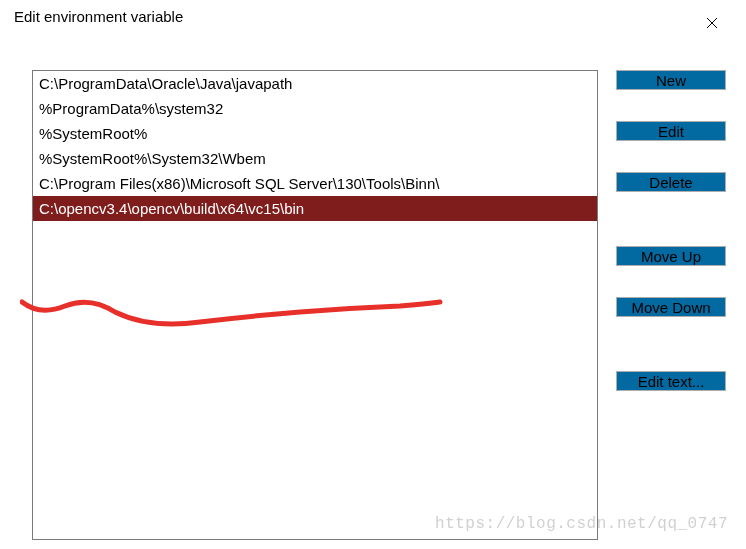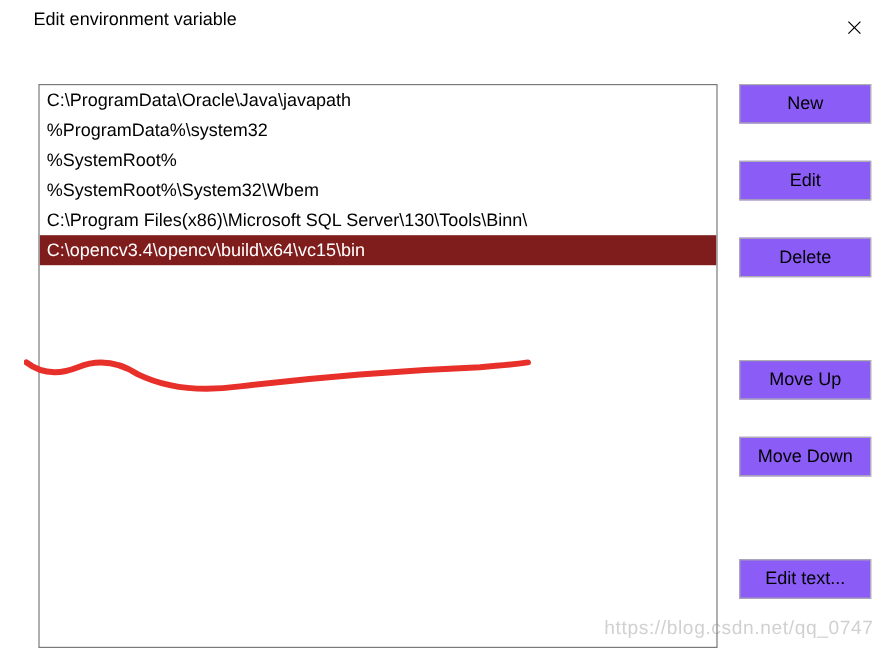--- a/index.html
+++ b/index.html
@@ -9,21 +9,21 @@
       background: #fff;
       width: 746px;
       height: 549px;
       overflow: hidden;
       position: relative;
     }
     .titlebar {
       display: flex;
       justify-content: space-between;
       align-items: flex-start;
-      padding: 8px 14px 4px 28px;
+      padding: 8px 14px 4px 14px;
       height: 40px;
     }
     .titlebar-title {
       font-size: 15px;
       color: #000;
     }
     .close-btn {
       width: 40px;
       height: 30px;
       display: flex;
@@ -61,45 +61,45 @@
       background: #7f1d1d;
       color: #fff;
     }
     .sidebar {
       width: 110px;
       display: flex;
       flex-direction: column;
       gap: 31px;
     }
     .sidebar button {
-      height: 33px;
-      background: #8b5cf6;
+      height: 20px;
+      background: #0369a1;
       border: 1px solid #adadad;
       font-family: inherit;
       font-size: 15px;
       color: #000;
       cursor: pointer;
     }
-    .gap-large { margin-top: 38px; }
+    .gap-large { margin-top: 23px; }
     .annotation {
       position: absolute;
       left: 20px;
       top: 294px;
       width: 430px;
       height: 40px;
       pointer-events: none;
     }
     .watermark {
       position: absolute;
       right: 18px;
       bottom: 16px;
       color: rgba(120,120,120,0.35);
       font-size: 16px;
       letter-spacing: 0.5px;
-      font-family: Liberation Sans, sans-serif;
+      font-family: Liberation Mono, monospace;
     }
   </style>
 </head>
 <body>
 
 <div class="titlebar">
   <div class="titlebar-title">Edit environment variable</div>
   <button class="close-btn">
     <svg width="12" height="12" viewBox="0 0 12 12">
         <path d="M1 1 L11 11 M11 1 L1 11" stroke="#000" stroke-width="1" fill="none"></path>

